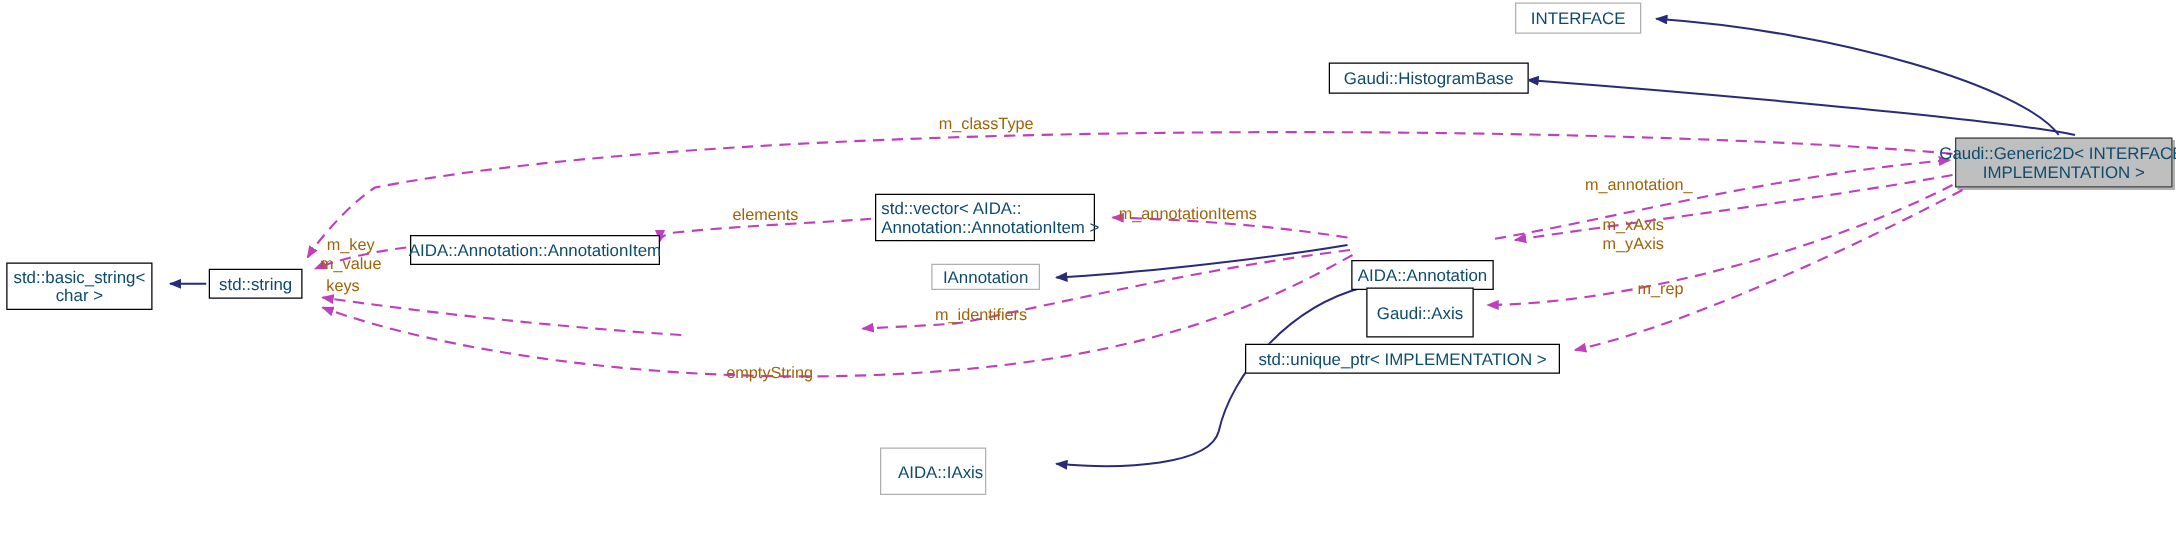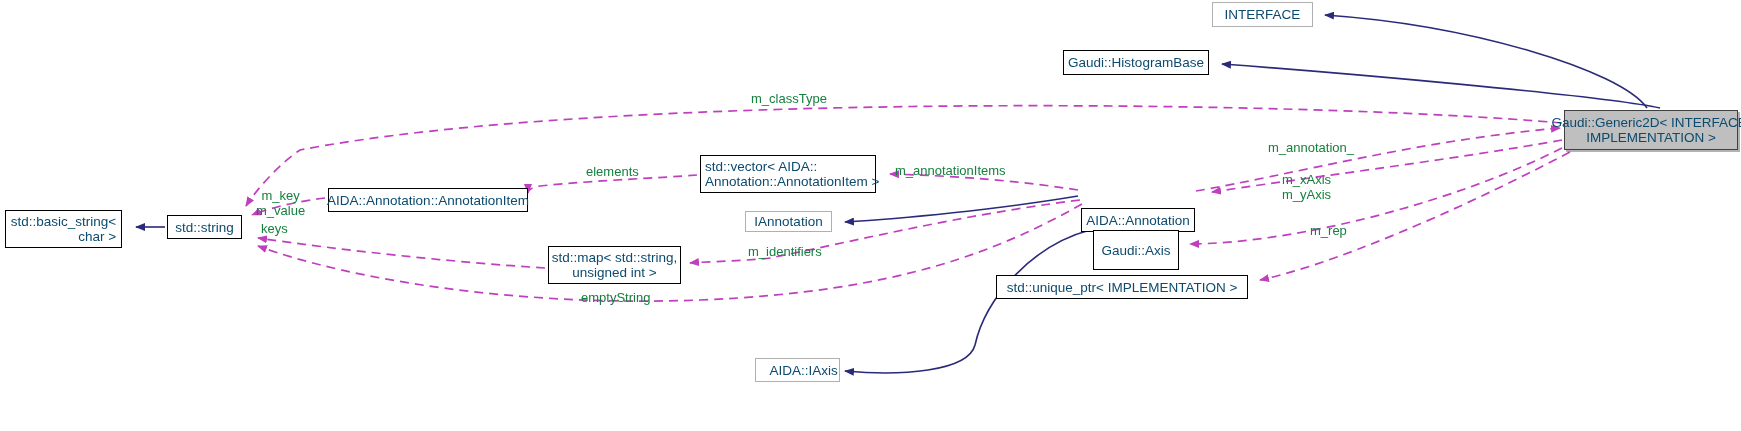--- a/index.html
+++ b/index.html
@@ -47,21 +47,21 @@
     border: 1px solid #b0b0b0;
   }
   .node.leftalign {
     justify-content: flex-start;
     text-align: left;
   }
   .edge-label {
     position: absolute;
     font-size: 13px;
     line-height: 15px;
-    color: #15803d;
+    color: #a16207;
     white-space: pre;
     text-align: center;
     z-index: 4;
   }
 </style>
 </head>
 <body>
 
 <div id="diagram">
 
@@ -93,47 +93,45 @@
       <path d="M697,175 C660,178 600,180 540,186 C532,187 528,190 528,193"></path>
       <path d="M1080,200 C960,215 860,240 770,258 C760,260 700,262 690,263"></path>
       <path d="M1082,204 C1000,250 900,292 700,300 C520,307 350,280 258,246"></path>
       <path d="M325,198 C300,201 272,207 252,215"></path>
       <path d="M545,268 C450,262 340,250 258,238"></path>
     </g>
   </svg>
 
   <div class="node pale" style="left:1212px; top:2px; width:101px; height:25px;">INTERFACE</div>
 
-  <div class="node" style="left:1063px; top:50px; width:146px; height:25px;">Gaudi::HistogramBase</div>
+  <div class="node" style="left:1063px; top:50px; width:160px; height:25px;">Gaudi::HistogramBase</div>
 
   <div class="node focus" style="left:1564px; top:110px; width:174px; height:40px;">Gaudi::Generic2D&lt; INTERFACE,
 IMPLEMENTATION &gt;</div>
 
   <div class="node leftalign" style="left:700px; top:155px; width:176px; height:38px;">std::vector&lt; AIDA::
 Annotation::AnnotationItem &gt;</div>
 
   <div class="node" style="left:328px; top:188px; width:200px; height:24px;">AIDA::Annotation::AnnotationItem</div>
 
   <div class="node" style="left:1081px; top:184px; width:114px; height:24px;margin-top:24px;">AIDA::Annotation</div>
 
-  <div class="node" style="left:5px; top:210px; width:117px; height:38px;text-align:right;">std::basic_string&lt;
+  <div class="node" style="left:5px; top:210px; width:117px; height:38px;">std::basic_string&lt;
 char &gt;</div>
 
   <div class="node" style="left:167px; top:215px; width:75px; height:24px;">std::string</div>
 
   <div class="node pale" style="left:745px; top:211px; width:87px; height:21px;">IAnnotation</div>
 
   <div class="node" style="left:1093px; top:230px; width:86px; height:40px;">Gaudi::Axis</div>
 
-  <div class="node" style="left:548px; top:246px; width:133px; height:38px;">std::map&lt; std::string,
-unsigned int &gt;</div>
 
   <div class="node" style="left:996px; top:275px; width:252px; height:24px;">std::unique_ptr&lt; IMPLEMENTATION &gt;</div>
 
-  <div class="node pale" style="left:755px; top:358px; width:85px; height:24px;padding-left:16px;">AIDA::IAxis</div>
+  <div class="node pale" style="left:704px; top:358px; width:85px; height:38px;padding-left:16px;">AIDA::IAxis</div>
 
   <div class="edge-label" style="left:751px; top:91px;">m_classType</div>
   <div class="edge-label" style="left:586px; top:164px;">elements</div>
   <div class="edge-label" style="left:895px; top:163px;">m_annotationItems</div>
   <div class="edge-label" style="left:1268px; top:140px;">m_annotation_</div>
   <div class="edge-label" style="left:256px; top:188px;">m_key
 m_value</div>
   <div class="edge-label" style="left:1282px; top:172px;">m_xAxis
 m_yAxis</div>
   <div class="edge-label" style="left:261px; top:221px;">keys</div>

